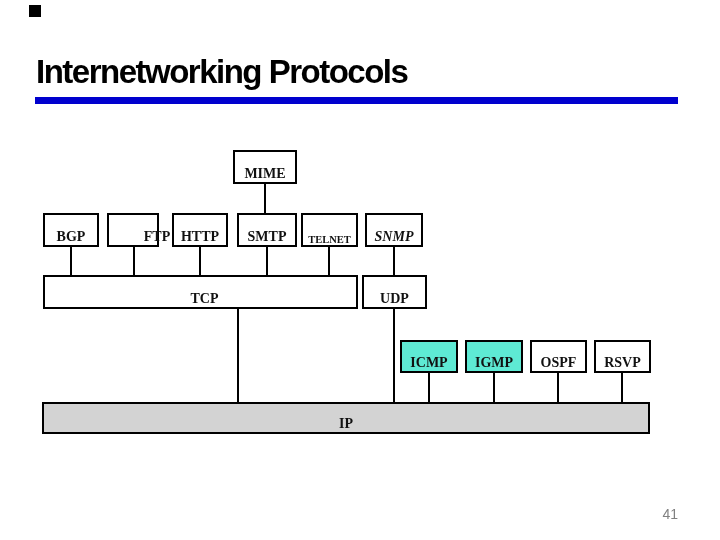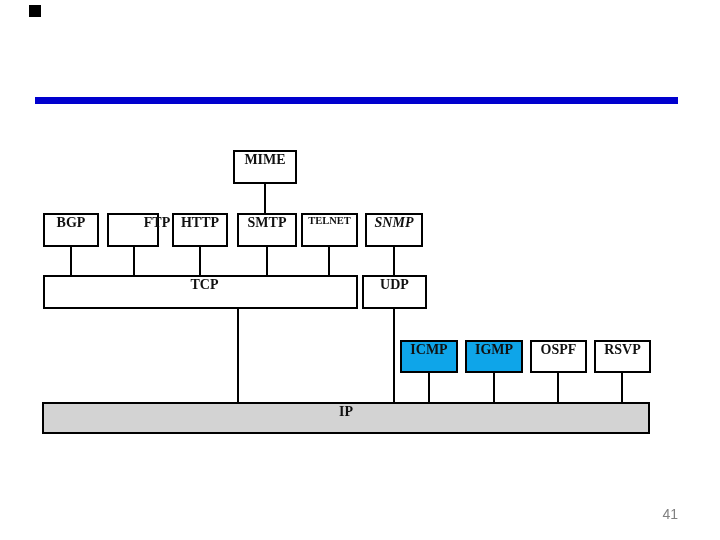--- a/index.html
+++ b/index.html
@@ -19,25 +19,25 @@
     font-size:33px;font-weight:bold;letter-spacing:-1.5px;
     color:#000000;white-space:nowrap;
   }
   .title-rule{
     position:absolute;left:35px;top:97px;width:643px;height:7px;
     background:#0000CE;
   }
   .pbox{
     position:absolute;box-sizing:border-box;
     border:2px solid #000000;background:#ffffff;
-    display:flex;align-items:flex-start;justify-content:center;
+    display:flex;align-items:flex-end;justify-content:center;
     font-family:"Liberation Serif",serif;font-weight:bold;
     font-size:14px;color:#111111;
   }
-  .pbox.gray{background:#0ea5e9;}
+  .pbox.gray{background:#5eead4;}
   .pbox.ipfill{background:#D3D3D3;}
   .pbox.small-label{font-size:10.5px;}
   .vline{
     position:absolute;width:2px;background:#000000;
   }
   .footer-center{
     position:absolute;left:0;top:506px;width:720px;
     text-align:center;font-size:14px;color:#808080;
   }
   .footer-page{
@@ -45,20 +45,21 @@
     font-size:14px;color:#808080;text-align:right;
   }
 </style>
 </head>
 <body>
 
 <div id="slide">
 
   <div class="corner-mark"></div>
 
+  <div class="slide-title">Internetworking Protocols</div>
   <div class="title-rule"></div>
 
   <div>
 
     <div class="pbox" style="left:233px;top:150px;width:64px;height:34px;">
       <span>MIME</span>
     </div>
 
     <div class="pbox" style="left:43px;top:213px;width:56px;height:34px;">
       <span>BGP</span>

